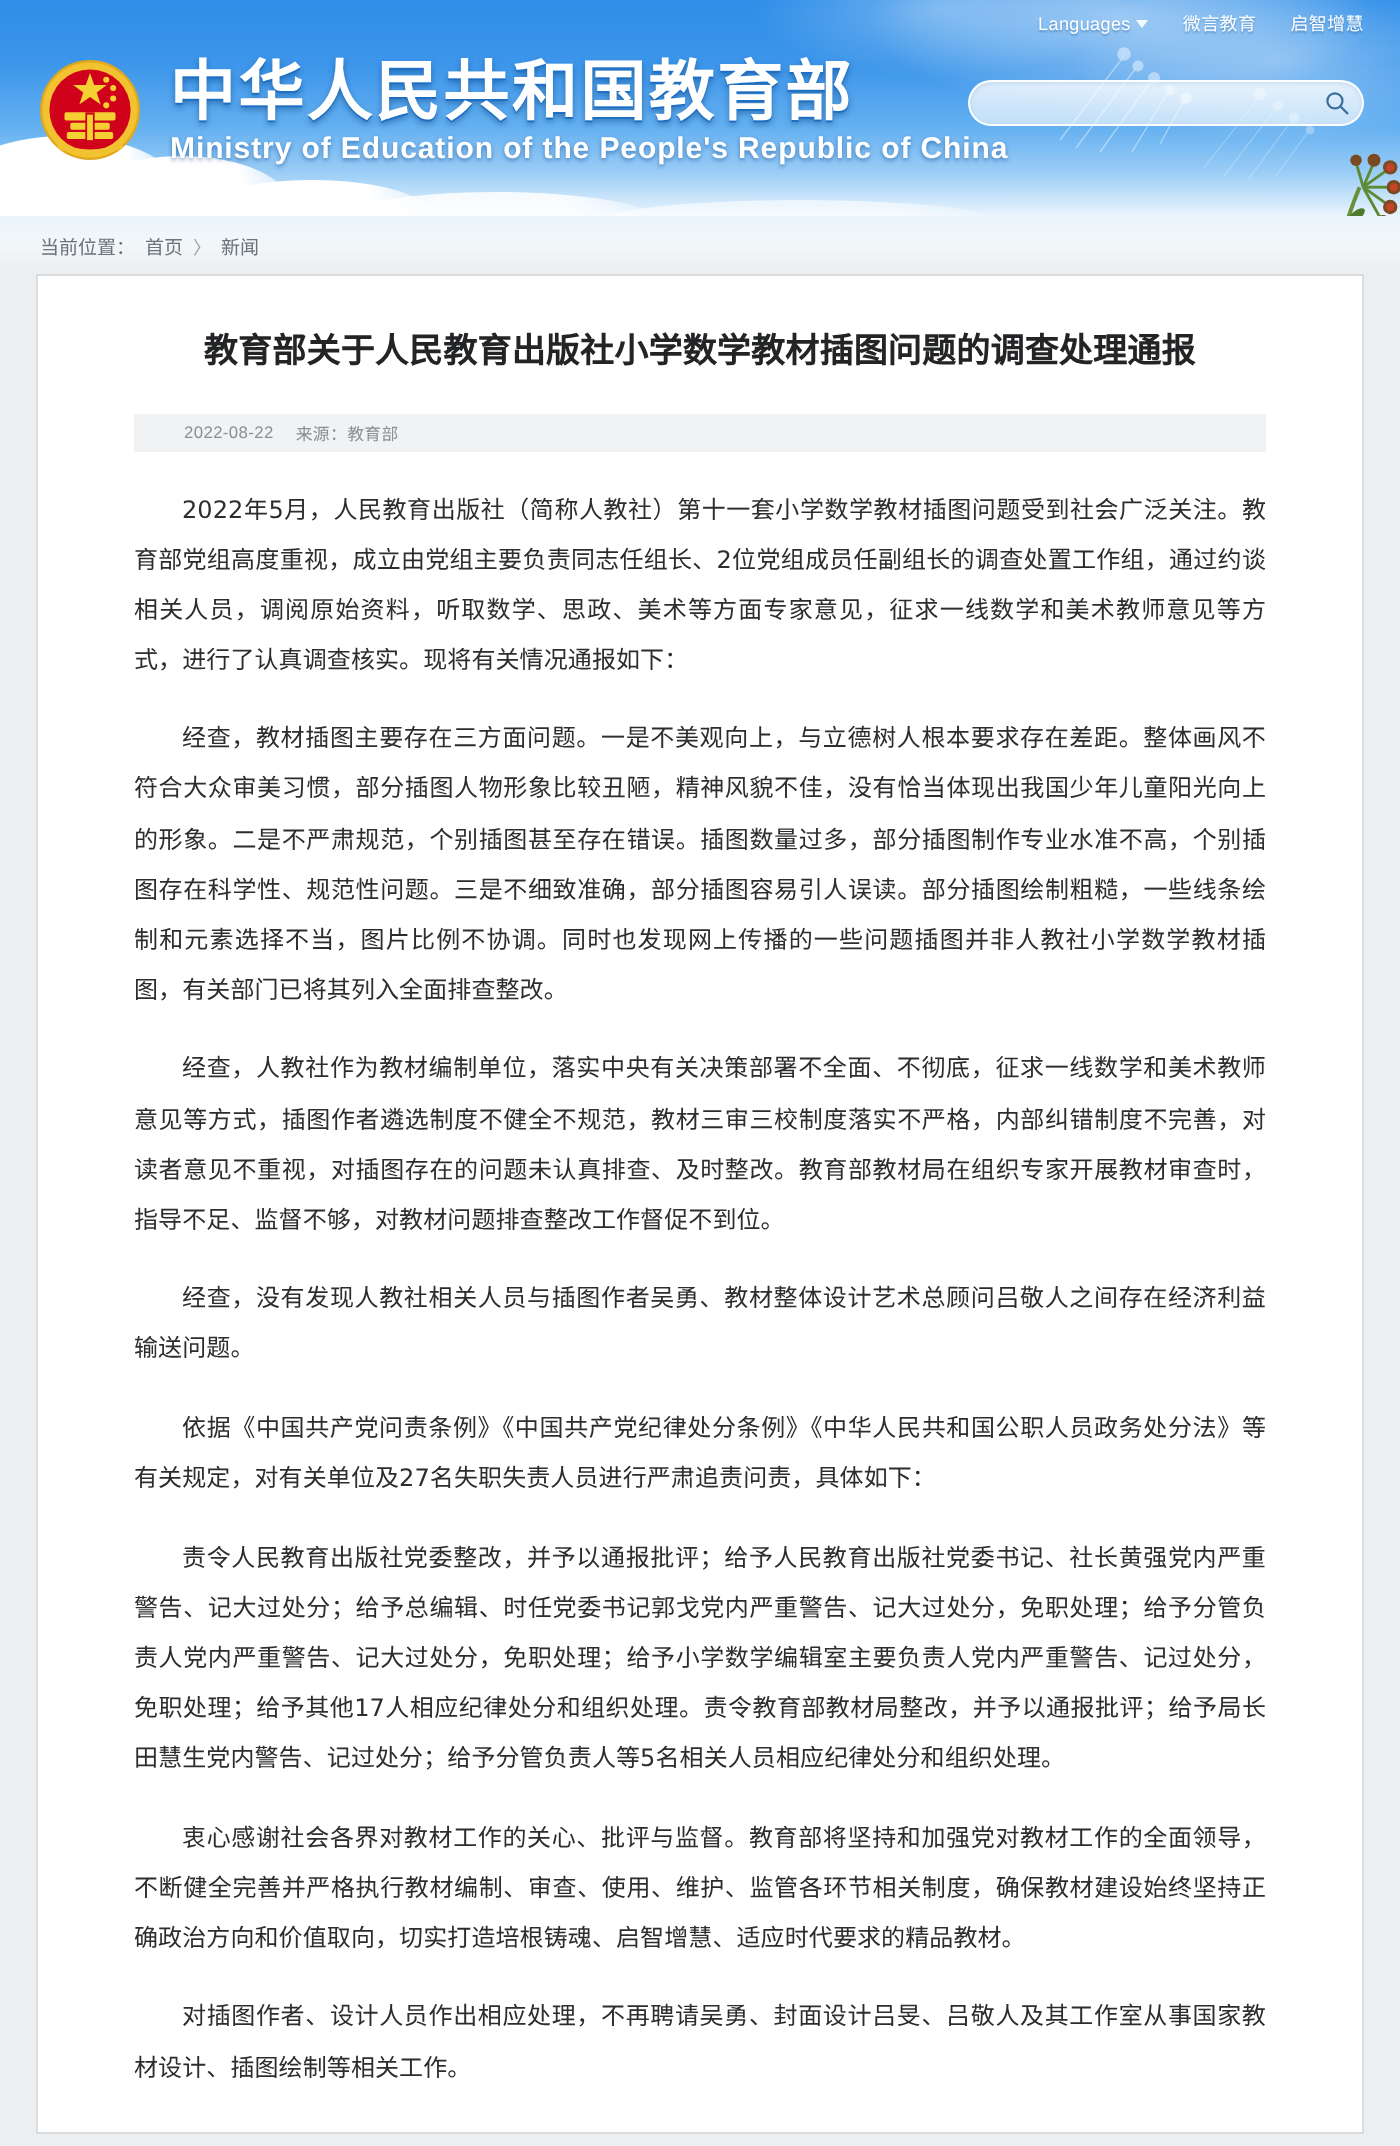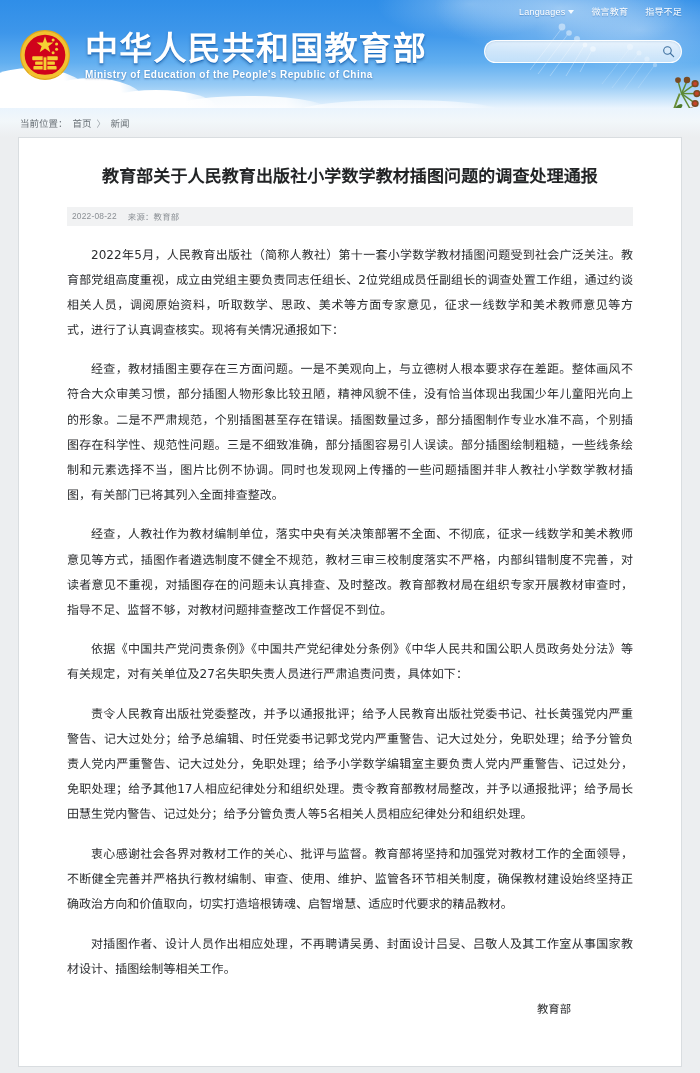--- a/index.html
+++ b/index.html
@@ -63,21 +63,21 @@
   .emblem { width:58px; height:58px; flex:none; }
   .brandtext { padding-top:1px; }
   .cn-title {
     font-family:"DejaVu Sans","Liberation Sans",sans-serif;
     font-size:33px; font-weight:bold; color:#ffffff; letter-spacing:1.2px;
     line-height:1.08;
     text-shadow:0 1px 0 #1d6fc4, 0 2px 3px rgba(0,50,110,.45);
   }
   .en-title {
     margin-top:3px;
-    font-size:10px; font-weight:bold; color:#ffffff; letter-spacing:.45px;
+    font-size:15px; font-weight:bold; color:#ffffff; letter-spacing:.45px;
     text-shadow:0 1px 2px rgba(0,60,130,.5);
   }
 
   
   .searchbox {
     position:absolute; right:18px; top:40px;
     width:198px; height:23px;
     background:linear-gradient(180deg,rgba(255,255,255,.82),rgba(255,255,255,.62));
     border:1px solid rgba(255,255,255,.95);
     border-radius:12px;
@@ -119,21 +119,21 @@
     font-family:"DejaVu Sans","Liberation Sans",sans-serif;
     font-size:17px; font-weight:bold; color:#222426;
     text-align:center; line-height:1.5; letter-spacing:.1px;
   }
 
   .meta {
     margin-top:17px;
     height:19px;
     background:#f1f2f3;
     display:flex; align-items:center; gap:11px;
-    padding-left:5px;
+    padding-left:25px;
     font-size:8.4px; color:#8a8f94; letter-spacing:.2px;
   }
 
   .body { margin-top:17px; }
   .body p {
     font-family:"DejaVu Sans","Liberation Sans",sans-serif;
     font-size:12px;
     line-height:25.1px;
     color:#2b2d2f;
     text-indent:2em;
@@ -197,21 +197,21 @@
 
     <div class="topnav">
       <span class="item">
         <span>Languages</span>
         <i class="chev"></i>
       </span>
       <span class="item">
         <span>微言教育</span>
       </span>
       <span class="item">
-        <span>指导不足</span>
+        <span>启智增慧</span>
       </span>
     </div>
 
     <div class="brand">
       <svg class="emblem" viewBox="0 0 100 100">
         <circle cx="50" cy="50" r="42" fill="#f2c230" stroke="#e0a81c" stroke-width="2"></circle>
         <circle cx="50" cy="50" r="35" fill="#d0021b"></circle>
         <path d="M50 18 L53.6 28.4 L64.5 28.4 L55.8 34.9 L59.2 45.3 L50 38.9 L40.8 45.3 L44.2 34.9 L35.5 28.4 L46.4 28.4 Z" fill="#f5d033"></path>
         <g fill="#f5d033">
           <circle cx="64" cy="24" r="2.6"></circle>
@@ -288,20 +288,21 @@
 
       <div class="meta">
         <span>2022-08-22</span>
         <span>来源：教育部</span>
       </div>
 
       <div class="body">
         <p>2022年5月，人民教育出版社（简称人教社）第十一套小学数学教材插图问题受到社会广泛关注。教育部党组高度重视，成立由党组主要负责同志任组长、2位党组成员任副组长的调查处置工作组，通过约谈相关人员，调阅原始资料，听取数学、思政、美术等方面专家意见，征求一线数学和美术教师意见等方式，进行了认真调查核实。现将有关情况通报如下：</p>
         <p>经查，教材插图主要存在三方面问题。一是不美观向上，与立德树人根本要求存在差距。整体画风不符合大众审美习惯，部分插图人物形象比较丑陋，精神风貌不佳，没有恰当体现出我国少年儿童阳光向上的形象。二是不严肃规范，个别插图甚至存在错误。插图数量过多，部分插图制作专业水准不高，个别插图存在科学性、规范性问题。三是不细致准确，部分插图容易引人误读。部分插图绘制粗糙，一些线条绘制和元素选择不当，图片比例不协调。同时也发现网上传播的一些问题插图并非人教社小学数学教材插图，有关部门已将其列入全面排查整改。</p>
         <p>经查，人教社作为教材编制单位，落实中央有关决策部署不全面、不彻底，征求一线数学和美术教师意见等方式，插图作者遴选制度不健全不规范，教材三审三校制度落实不严格，内部纠错制度不完善，对读者意见不重视，对插图存在的问题未认真排查、及时整改。教育部教材局在组织专家开展教材审查时，指导不足、监督不够，对教材问题排查整改工作督促不到位。</p>
+        <p>经查，没有发现人教社相关人员与插图作者吴勇、教材整体设计艺术总顾问吕敬人之间存在经济利益输送问题。</p>
         <p>依据《中国共产党问责条例》《中国共产党纪律处分条例》《中华人民共和国公职人员政务处分法》等有关规定，对有关单位及27名失职失责人员进行严肃追责问责，具体如下：</p>
         <p>责令人民教育出版社党委整改，并予以通报批评；给予人民教育出版社党委书记、社长黄强党内严重警告、记大过处分；给予总编辑、时任党委书记郭戈党内严重警告、记大过处分，免职处理；给予分管负责人党内严重警告、记大过处分，免职处理；给予小学数学编辑室主要负责人党内严重警告、记过处分，免职处理；给予其他17人相应纪律处分和组织处理。责令教育部教材局整改，并予以通报批评；给予局长田慧生党内警告、记过处分；给予分管负责人等5名相关人员相应纪律处分和组织处理。</p>
         <p>衷心感谢社会各界对教材工作的关心、批评与监督。教育部将坚持和加强党对教材工作的全面领导，不断健全完善并严格执行教材编制、审查、使用、维护、监管各环节相关制度，确保教材建设始终坚持正确政治方向和价值取向，切实打造培根铸魂、启智增慧、适应时代要求的精品教材。</p>
         <p>对插图作者、设计人员作出相应处理，不再聘请吴勇、封面设计吕旻、吕敬人及其工作室从事国家教材设计、插图绘制等相关工作。</p>
       </div>
 
       <div class="sign">
         <div>教育部</div>
 
       </div>

